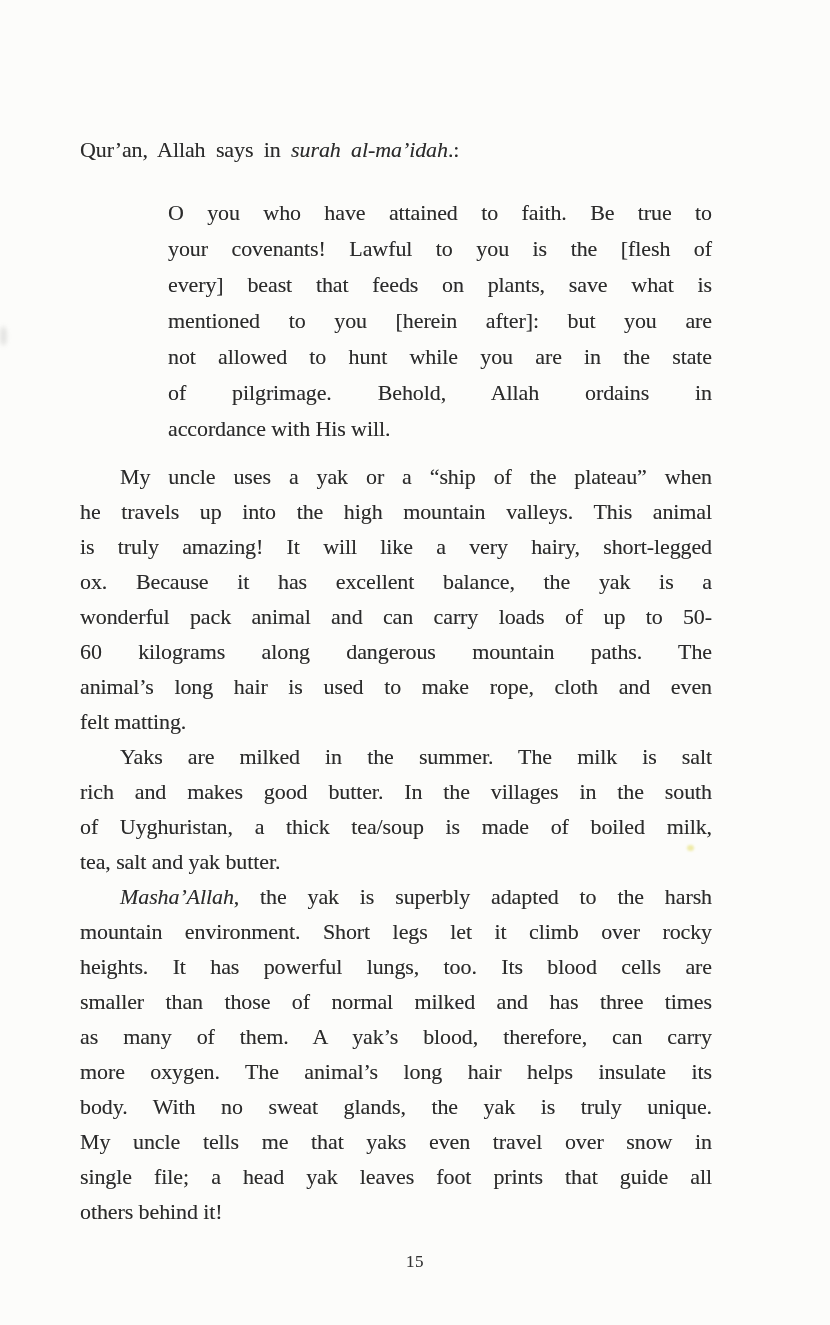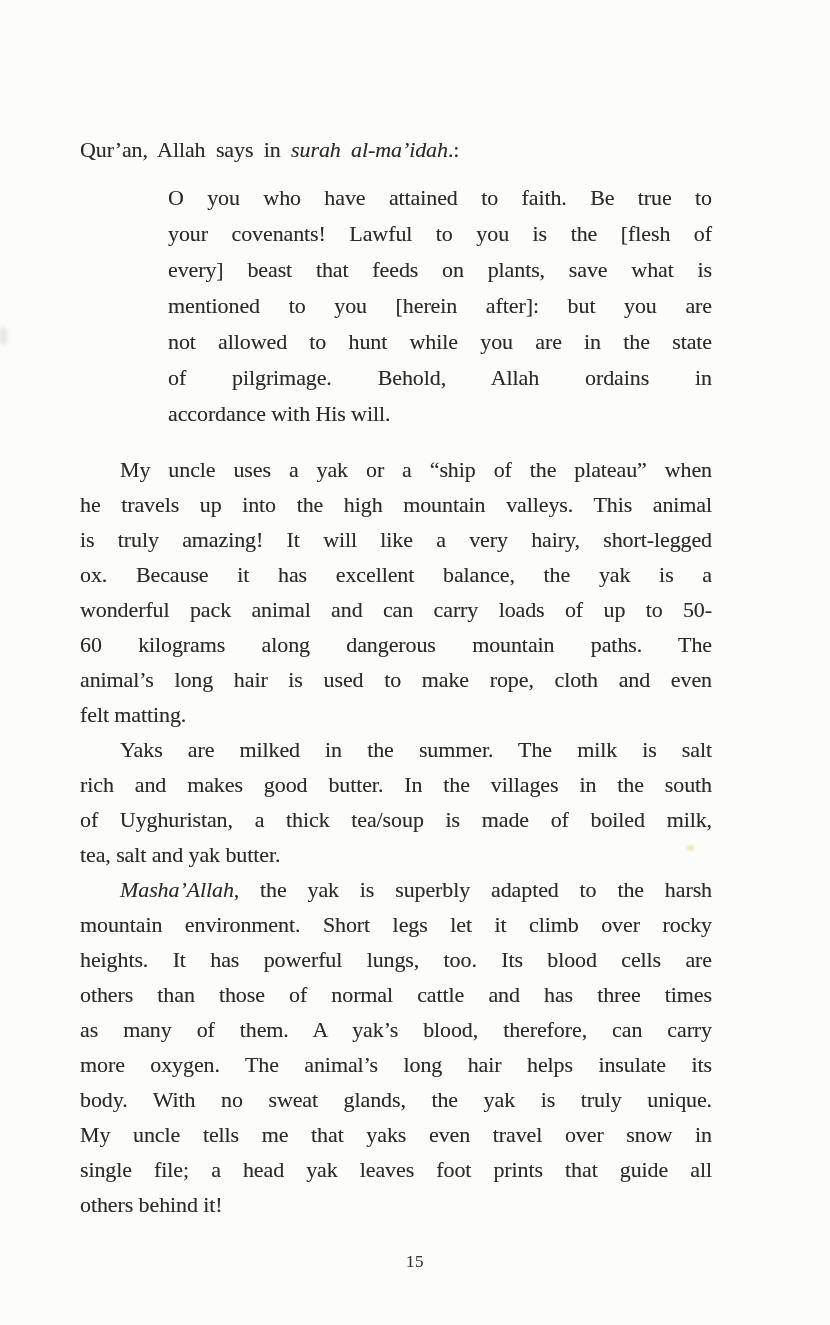--- a/index.html
+++ b/index.html
@@ -25,25 +25,25 @@
     font-size: 22px;
     letter-spacing: -0.1px;
   }
   .intro {
     margin: 0;
     line-height: 36px;
     word-spacing: 5px;
     white-space: nowrap;
   }
   .quote {
-    margin: 12px 0 0 88px;
+    margin: 27px 0 0 88px;
     line-height: 36px;
   }
   .body-text {
-    margin-top: 20px;
+    margin-top: 12px;
     line-height: 35px;
   }
   .line {
     text-align: justify;
     text-align-last: justify;
     text-justify: inter-word;
   }
   .line.flush {
     text-align: right;
     text-align-last: left;
@@ -116,21 +116,21 @@
         <div>
           <div class="line indent"><span>Yaks are milked in the summer. The milk is salt</span></div>
           <div class="line"><span>rich and makes good butter. In the villages in the south</span></div>
           <div class="line"><span>of Uyghuristan, a thick tea/soup is made of boiled milk,</span></div>
           <div class="line flush"><span>tea, salt and yak butter.</span></div>
         </div>
         <div>
           <div class="line indent"><em>Masha’Allah</em><span>, the yak is superbly adapted to the harsh</span></div>
           <div class="line"><span>mountain environment. Short legs let it climb over rocky</span></div>
           <div class="line"><span>heights. It has powerful lungs, too. Its blood cells are</span></div>
-          <div class="line"><span>others than those of normal cattle and has three times</span></div>
+          <div class="line"><span>smaller than those of normal milked and has three times</span></div>
           <div class="line"><span>as many of them. A yak’s blood, therefore, can carry</span></div>
           <div class="line"><span>more oxygen. The animal’s long hair helps insulate its</span></div>
           <div class="line"><span>body. With no sweat glands, the yak is truly unique.</span></div>
           <div class="line"><span>My uncle tells me that yaks even travel over snow in</span></div>
           <div class="line"><span>single file; a head yak leaves foot prints that guide all</span></div>
           <div class="line flush"><span>others behind it!</span></div>
         </div>
       </div>
   </div>
 

